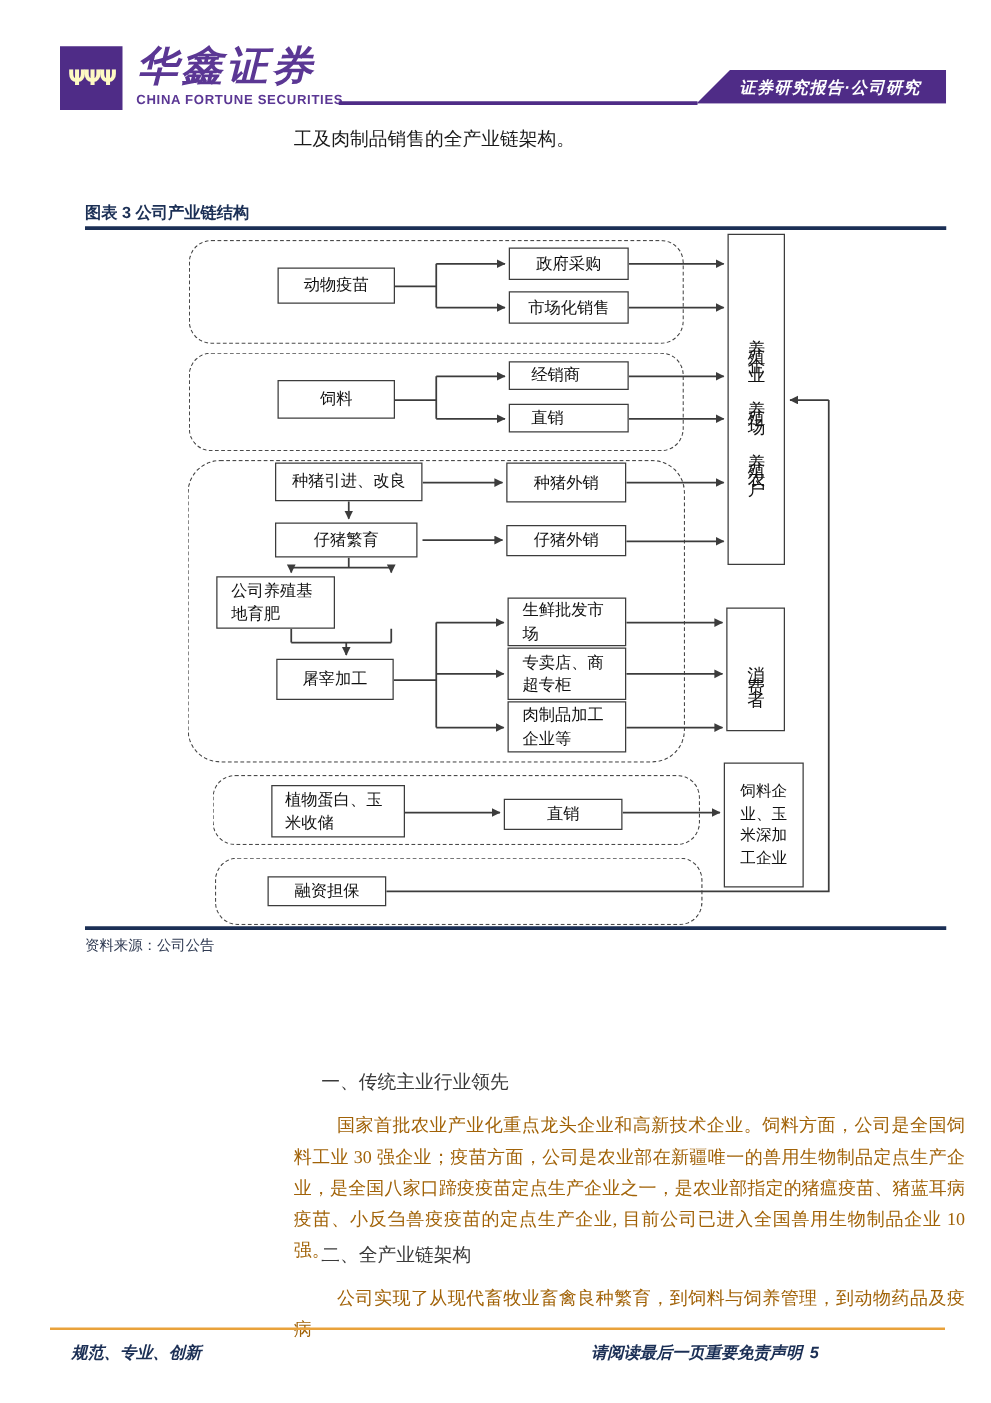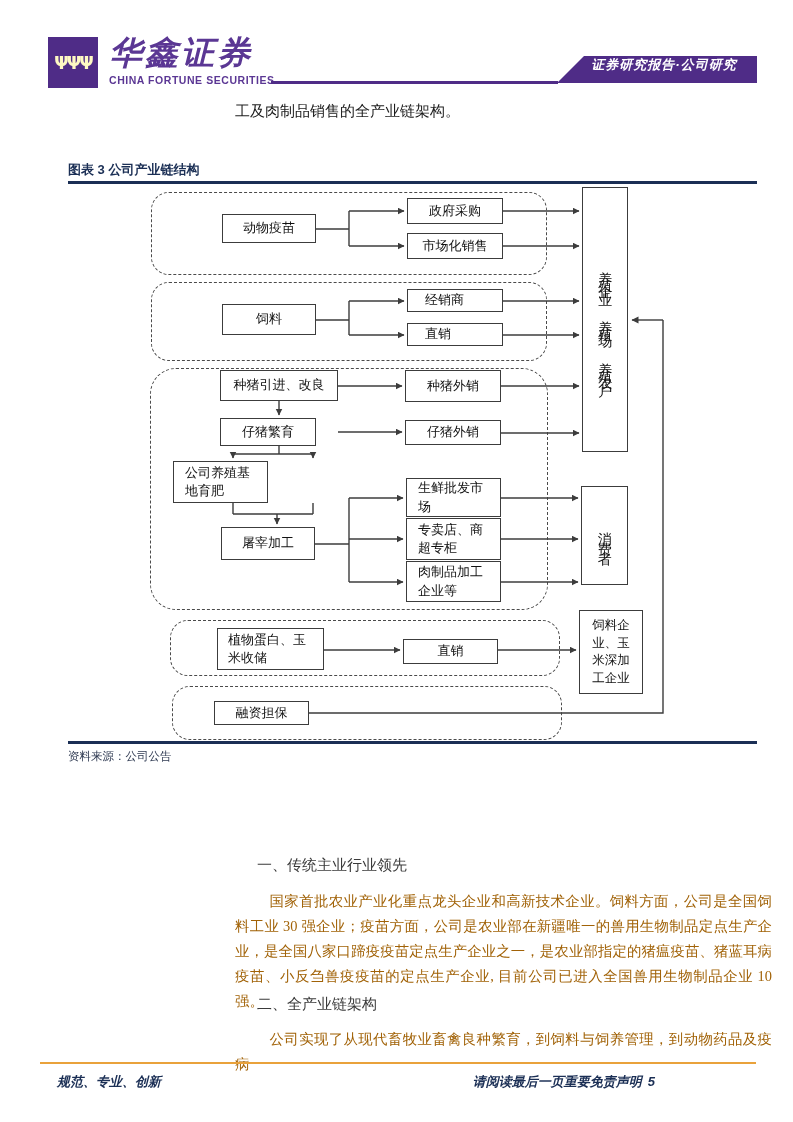--- a/index.html
+++ b/index.html
@@ -10,21 +10,21 @@
   .logo-box{position:absolute;left:48px;top:37px;width:50px;height:51px;background:#4F2C87;
             display:flex;align-items:center;justify-content:center;}
   .logo-glyphs{color:#fef9c3;font-weight:bold;font-size:17px;letter-spacing:-2px;
                font-family:"DejaVu Sans",sans-serif;}
   .brand{position:absolute;left:109px;top:34px;}
   .brand-cn{font-size:33px;font-weight:bold;color:#5B3794;letter-spacing:3px;line-height:38px;font-style:italic;}
   .brand-en{font-size:10.5px;font-weight:bold;color:#5B3794;letter-spacing:0.55px;margin-top:2px;}
   .header-line{position:absolute;left:271px;top:81px;width:287px;height:2.5px;background:#4F2C87;}
   .banner{position:absolute;left:557px;top:56px;width:200px;height:27px;background:#4F2C87;
           clip-path:polygon(27px 0,100% 0,100% 100%,0 100%);
-          display:flex;align-items:flex-start;justify-content:center;padding-left:14px;box-sizing:border-box;}
+          display:flex;align-items:center;justify-content:center;padding-left:14px;box-sizing:border-box;}
   .banner span{color:#fff;font-size:13px;font-weight:bold;font-style:italic;letter-spacing:1px;}
 
   .intro{position:absolute;left:223px;top:102px;font-family:Liberation Mono, monospace;
          font-size:15px;color:#1a1a1a;margin-left:12px;}
 
   
   .fig-title{position:absolute;left:68px;top:161px;font-size:13px;font-weight:bold;color:#1B2F55;}
   .fig-canvas{position:absolute;left:68px;top:181px;width:689px;height:563px;
               border-top:3px solid #1B2F55;border-bottom:3px solid #1B2F55;box-sizing:border-box;}
   .grp{position:absolute;border:1.6px dashed #4a4a4a;border-radius:18px;}
@@ -131,35 +131,35 @@
     <div class="fbox" style="left:339px;top:49px;width:96px;height:26px">市场化销售</div>
 
     <div class="fbox" style="left:154px;top:120px;width:94px;height:31px">饲料</div>
     <div class="fbox ljust" style="left:339px;top:105px;width:96px;height:23px;padding-left:17px">经销商</div>
     <div class="fbox ljust" style="left:339px;top:139px;width:96px;height:23px;padding-left:17px">直销</div>
 
     <div class="fbox vert" style="left:514px;top:3px;width:46px;height:265px">养殖企业、养殖场、养殖农户</div>
 
     <div class="fbox" style="left:152px;top:186px;width:118px;height:31px">种猪引进、改良</div>
     <div class="fbox" style="left:337px;top:186px;width:96px;height:32px">种猪外销</div>
-    <div class="fbox" style="left:152px;top:234px;width:96px;height:28px">仔猪繁育</div>
+    <div class="fbox" style="left:152px;top:234px;width:114px;height:28px">仔猪繁育</div>
     <div class="fbox" style="left:337px;top:236px;width:96px;height:25px">仔猪外销</div>
 
     <div class="fbox ljust" style="left:105px;top:277px;width:95px;height:42px;padding:2px 11px">公司养殖基地育肥</div>
     <div class="fbox" style="left:153px;top:343px;width:94px;height:33px">屠宰加工</div>
 
     <div class="fbox ljust" style="left:338px;top:294px;width:95px;height:39px;padding:2px 11px">生鲜批发市场</div>
     <div class="fbox ljust" style="left:338px;top:334px;width:95px;height:42px;padding:2px 11px">专卖店、商超专柜</div>
     <div class="fbox ljust" style="left:338px;top:377px;width:95px;height:41px;padding:2px 11px">肉制品加工企业等</div>
 
     <div class="fbox vert2" style="left:513px;top:302px;width:47px;height:99px">消费者</div>
 
     <div class="fbox ljust" style="left:149px;top:444px;width:107px;height:42px;padding:2px 10px">植物蛋白、玉米收储</div>
     <div class="fbox" style="left:335px;top:455px;width:95px;height:25px">直销</div>
-    <div class="fbox" style="left:511px;top:426px;width:64px;height:84px;padding:0 9px;font-size:12.5px">饲料企业、玉米深加工企业</div>
+    <div class="fbox" style="left:511px;top:426px;width:64px;height:100px;padding:0 9px;font-size:12.5px">饲料企业、玉米深加工企业</div>
 
     <div class="fbox" style="left:146px;top:517px;width:95px;height:24px">融资担保</div>
   </div>
 
   <div class="fig-source">资料来源：公司公告</div>
 
   <div class="sub" style="top:856px">一、传统主业行业领先</div>
   <div class="para" style="top:889px">国家首批农业产业化重点龙头企业和高新技术企业。饲料方面，公司是全国饲料工业 30 强企业；疫苗方面，公司是农业部在新疆唯一的兽用生物制品定点生产企业，是全国八家口蹄疫疫苗定点生产企业之一，是农业部指定的猪瘟疫苗、猪蓝耳病疫苗、小反刍兽疫疫苗的定点生产企业, 目前公司已进入全国兽用生物制品企业 10 强。</div>
   <div class="sub" style="top:995px">二、全产业链架构</div>
   <div class="para" style="top:1027px">公司实现了从现代畜牧业畜禽良种繁育，到饲料与饲养管理，到动物药品及疫病</div>

